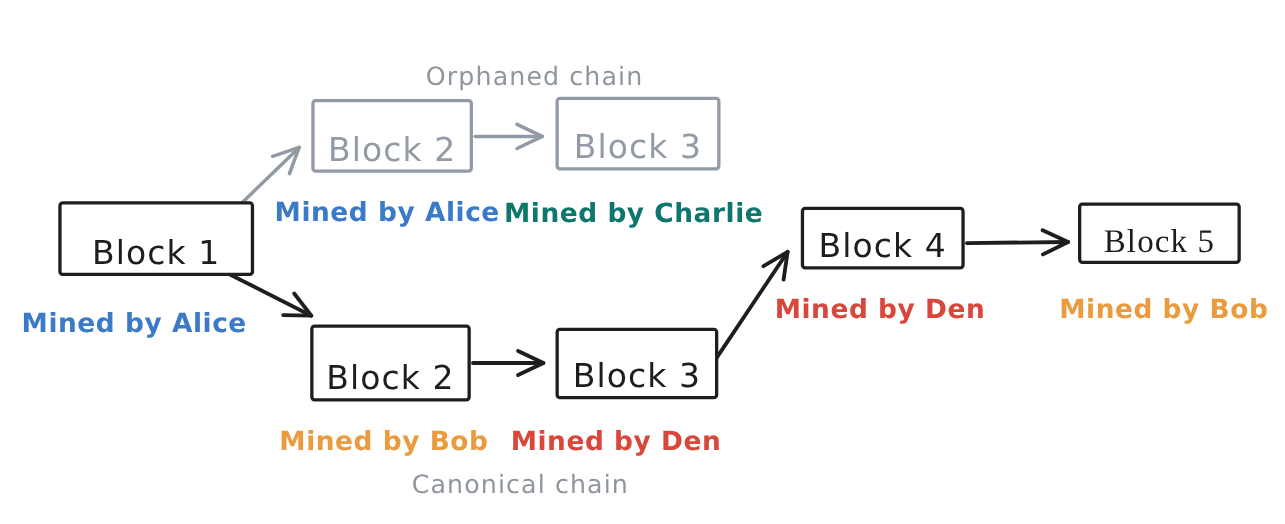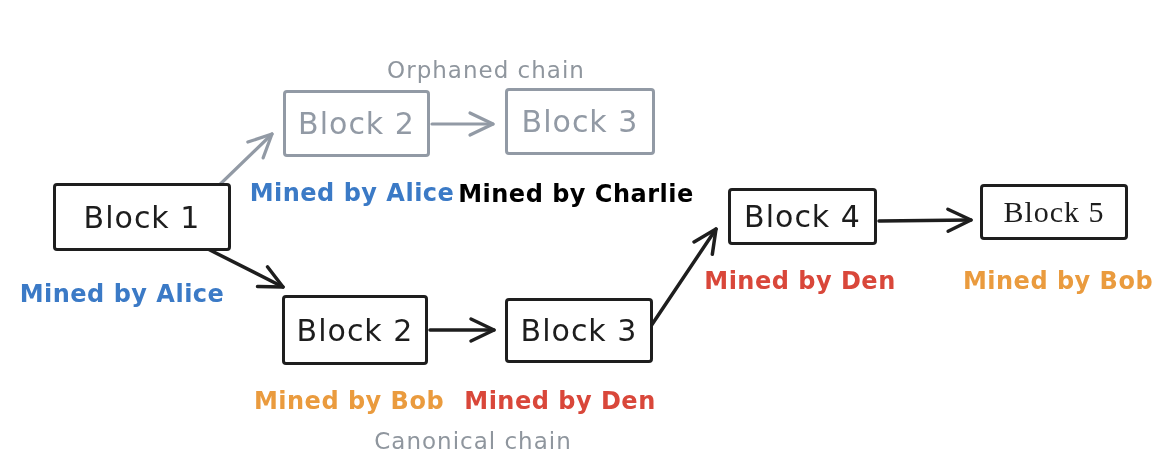--- a/index.html
+++ b/index.html
@@ -13,21 +13,21 @@
   }
   .edges-layer {
     position: absolute;
     left: 0; top: 0;
     width: 1168px; height: 476px;
     pointer-events: none;
   }
   .node {
     position: absolute;
     display: flex;
-    align-items: center;
+    align-items: flex-end;
     justify-content: center;
     background: #ffffff;
     border-radius: 4px;
     font-size: 30px;
     letter-spacing: 1px;
     white-space: nowrap;
     box-sizing: border-box;
   }
   .node.active {
     border: 3.5px solid #1e1e1e;
@@ -104,21 +104,21 @@
   </div>
 
   <div class="node active" style="left:980px; top:184px; width:148px; height:56px;font-family:Liberation Serif, serif;">
     <span>Block 5</span>
   </div>
 
   <div class="miner-label" style="left: 122px; top: 280px; color: rgb(59, 122, 198);">Mined by Alice</div>
 
   <div class="miner-label" style="left: 352px; top: 179px; color: rgb(59, 122, 198);">Mined by Alice</div>
 
-  <div class="miner-label" style="left: 576px; top: 180px; color: #000000;">Mined by Charlie</div>
+  <div class="miner-label" style="left: 576px; top: 180px; color: #0f766e;">Mined by Charlie</div>
 
   <div class="miner-label" style="left: 349px; top: 387px; color: rgb(234, 155, 62);">Mined by Bob</div>
 
   <div class="miner-label" style="left: 560px; top: 387px; color: rgb(217, 71, 58);">Mined by Den</div>
 
   <div class="miner-label" style="left: 800px; top: 267px; color: rgb(217, 71, 58);">Mined by Den</div>
 
   <div class="miner-label" style="left: 1058px; top: 267px; color: rgb(234, 155, 62);">Mined by Bob</div>
 
 </div>

